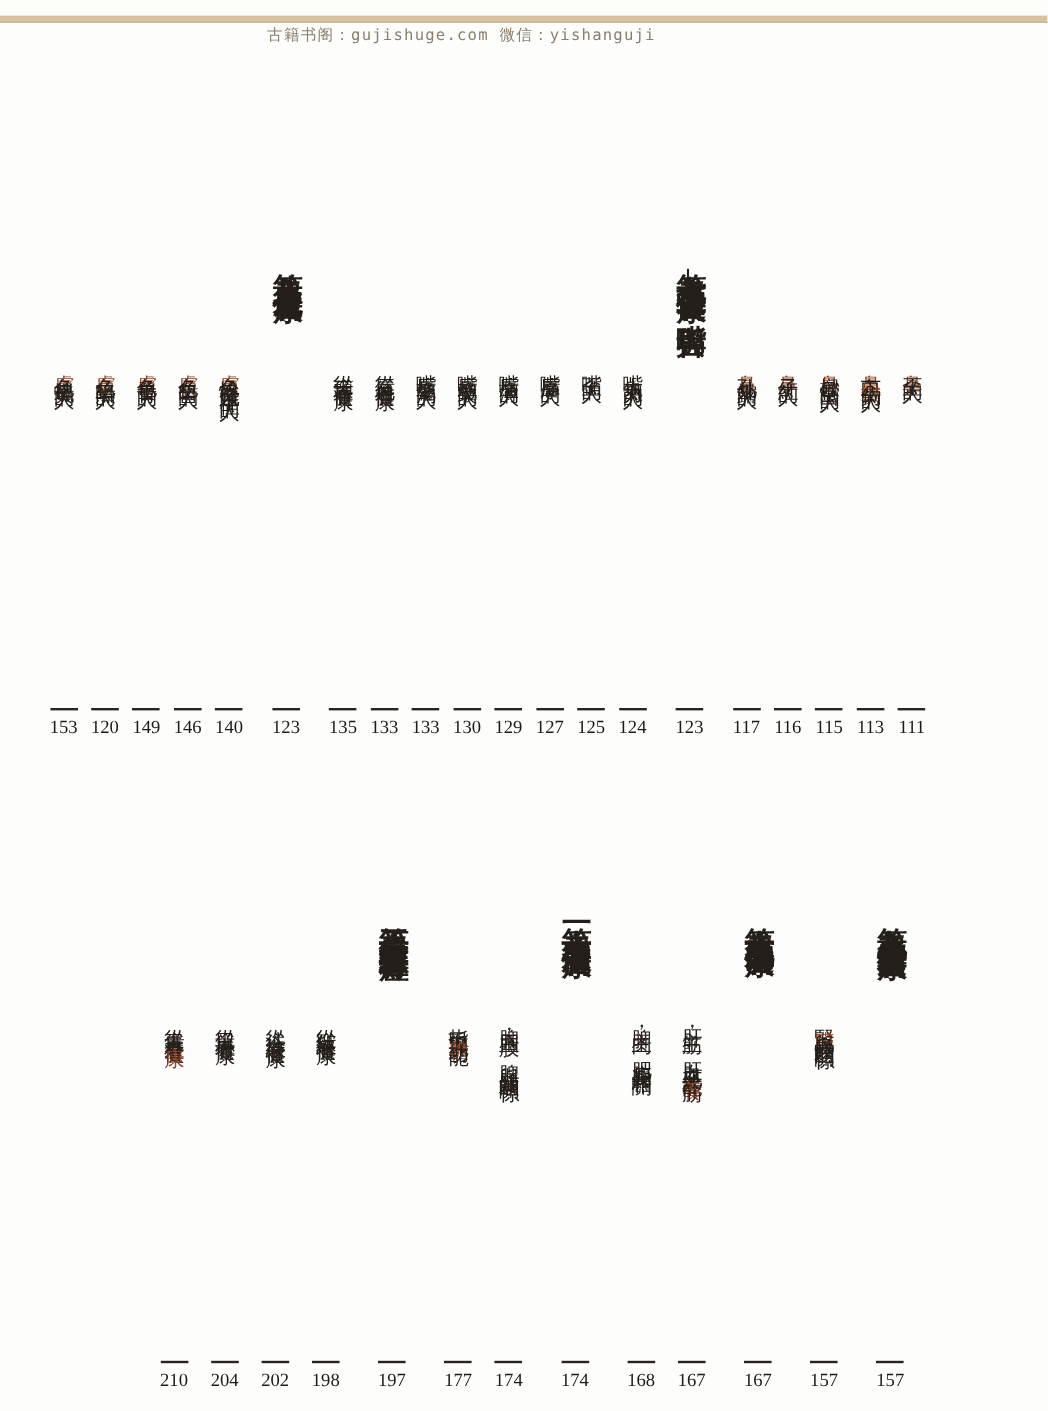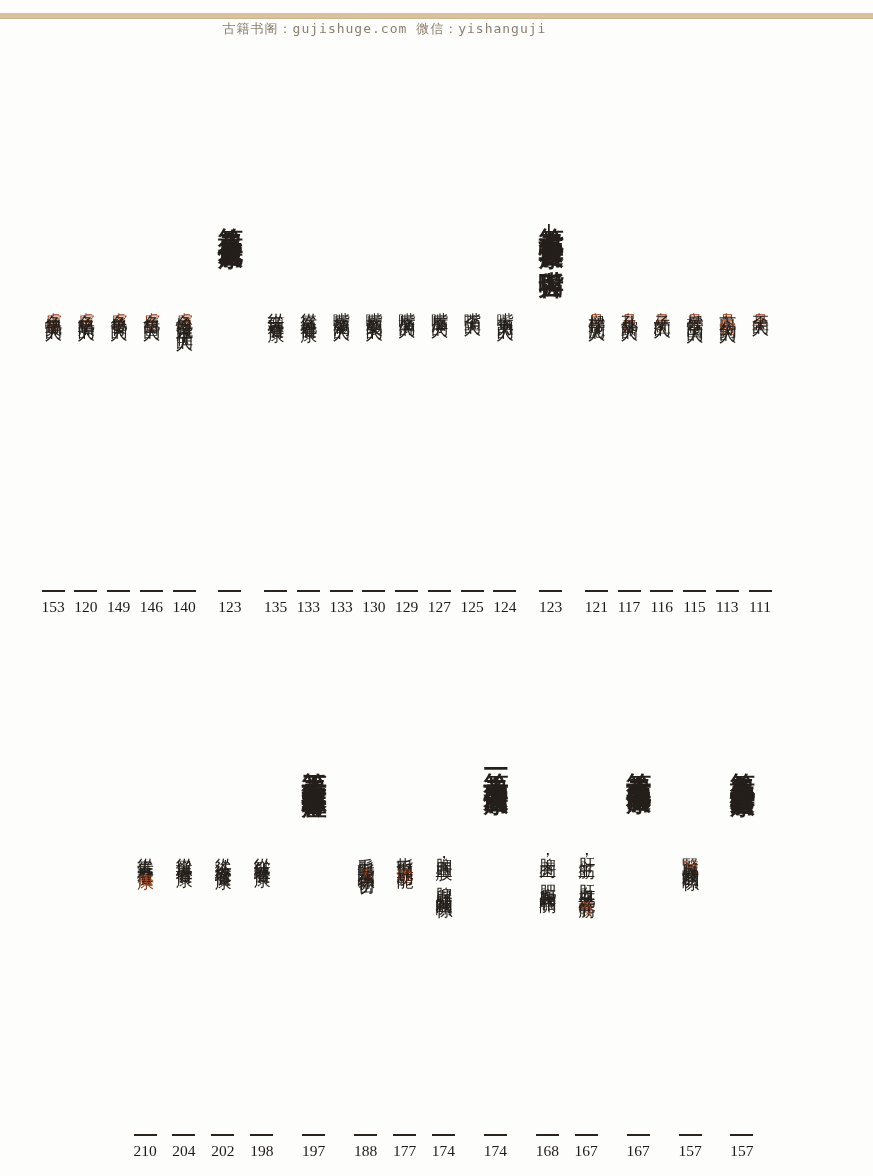--- a/index.html
+++ b/index.html
@@ -96,27 +96,20 @@
         <span class="num">116</span>
       </div>
     </div>
     <div class="col entry">
       <div class="vtext"><span class="hl">鼻</span>孔外露的人</div>
       <div class="pagenum">
         <span class="dash"></span>
         <span class="num">117</span>
       </div>
     </div>
-    <div class="col entry">
-      <div class="vtext"><span class="hl">鼻</span>樑帶痣的人</div>
-      <div class="pagenum">
-        <span class="dash"></span>
-        <span class="num">121</span>
-      </div>
-    </div>
     <div class="col chapter">
       <div class="vtext">第七章 從五官看健康—嘴與舌</div>
       <div class="pagenum">
         <span class="dash"></span>
         <span class="num">123</span>
       </div>
     </div>
     <div class="col entry">
       <div class="vtext">嘴大無力的人</div>
       <div class="pagenum">
@@ -264,27 +257,20 @@
       <div class="pagenum">
         <span class="dash"></span>
         <span class="num">174</span>
       </div>
     </div>
     <div class="col entry">
       <div class="vtext">指甲與肝<span class="hl">膽</span>功能</div>
       <div class="pagenum">
         <span class="dash"></span>
         <span class="num">177</span>
-      </div>
-    </div>
-    <div class="col entry">
-      <div class="vtext">毛髮與腎<span class="hl">臟</span>關係密切</div>
-      <div class="pagenum">
-        <span class="dash"></span>
-        <span class="num">188</span>
       </div>
     </div>
     <div class="col chapter">
       <div class="vtext">第十三章 皺紋・黑斑・青春痘</div>
       <div class="pagenum">
         <span class="dash"></span>
         <span class="num">197</span>
       </div>
     </div>
     <div class="col entry">

